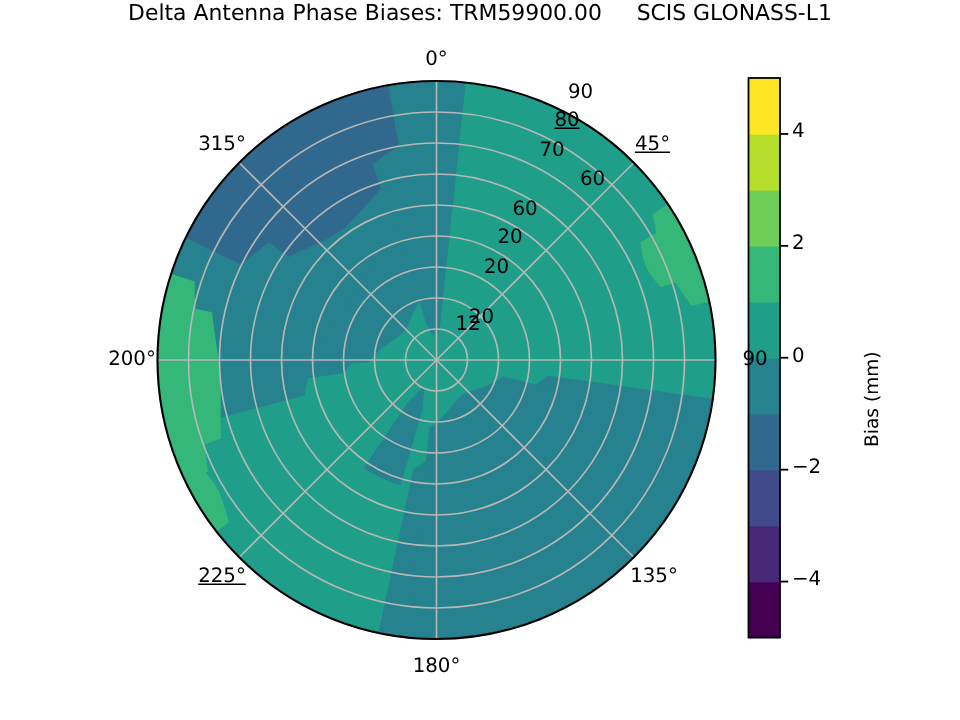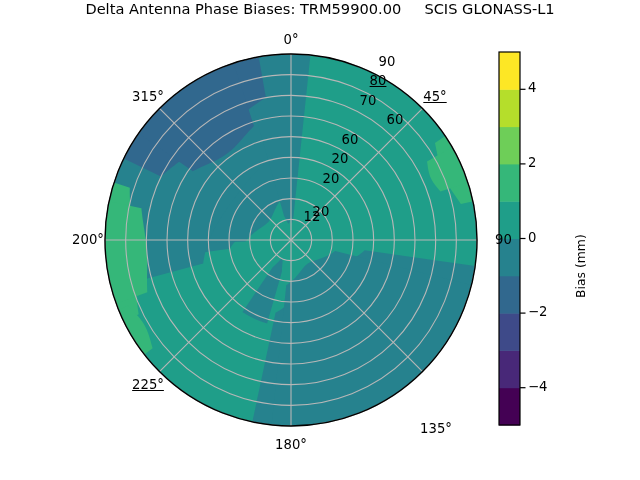--- a/index.html
+++ b/index.html
@@ -123,21 +123,21 @@
         <line x1="520" y1="238.5" x2="525.5" y2="238.5" stroke="#000000" stroke-width="1.2"></line>
         <line x1="520" y1="163.90000000000003" x2="525.5" y2="163.90000000000003" stroke="#000000" stroke-width="1.2"></line>
         <line x1="520" y1="89.29999999999998" x2="525.5" y2="89.29999999999998" stroke="#000000" stroke-width="1.2"></line>
       </g>
   </svg>
 
   <div id="angular-label-layer">
       <div class="axis-label-text" style="top: 32px; left: 291px; transform: translateX(-50%);">0°</div>
       <div class="axis-label-text" style="top: 89px; left: 435px; transform: translateX(-50%); text-decoration: underline;">45°</div>
       <div class="axis-label-text" style="top: 232px; left: 495px;">90</div>
-      <div class="axis-label-text" style="top: 377px; left: 436px; transform: translateX(-50%); margin-top: 44px;">135°</div>
+      <div class="axis-label-text" style="top: 377px; left: 436px; transform: translateX(-50%);">135°</div>
       <div class="axis-label-text" style="top: 437px; left: 291px; transform: translateX(-50%); text-align: right;">180°</div>
       <div class="axis-label-text" style="top: 377px; left: 148px; transform: translateX(-50%); text-decoration: underline;">225°</div>
       <div class="axis-label-text" style="top: 232px; left: 88px; transform: translateX(-50%);">200°</div>
       <div class="axis-label-text" style="top: 89px; left: 148px; transform: translateX(-50%); text-align: center;">315°</div>
     </div>
   <div id="radial-label-layer">
       <div class="axis-label-text" style="left: 312px; top: 209px; transform: translateX(-50%);">12</div>
       <div class="axis-label-text" style="left: 321px; top: 190px; transform: translateX(-50%); margin-top: 14px;">20</div>
       <div class="axis-label-text" style="left: 331px; top: 171px; transform: translateX(-50%);">20</div>
       <div class="axis-label-text" style="left: 340px; top: 151px; transform: translateX(-50%);">20</div>

